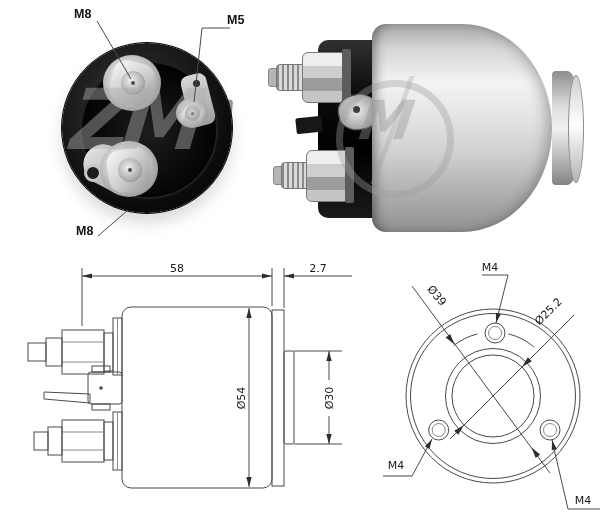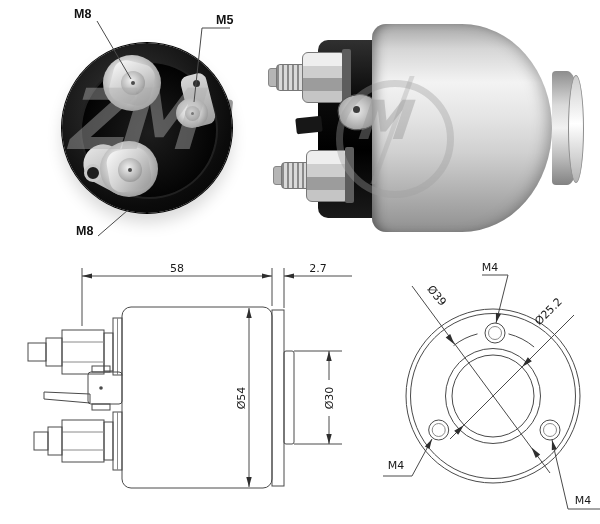--- a/index.html
+++ b/index.html
@@ -83,21 +83,21 @@
 
     <div class="wm-zm">ZM</div>
 
     <svg style="left:0;top:0;" width="260" height="250" viewBox="0 0 260 250">
       <line class="ln" x1="97" y1="21" x2="131" y2="79"></line>
       <polyline class="ln" points="230,28 202,28 194,102"></polyline>
       <line class="ln" x1="98" y1="236" x2="128" y2="210"></line>
     </svg>
 
     <div class="plabel" style="left:74px;top:7px;">M8</div>
-    <div class="plabel" style="left:216px;top:13px;text-align:right;">M5</div>
+    <div class="plabel" style="left:227px;top:13px;text-align:right;">M5</div>
     <div class="plabel" style="left:76px;top:224px;">M8</div>
   </div>
 
   <div class="abs" style="left:0;top:0;width:600px;height:250px;">
     <div class="cap-block"></div>
 
     <div class="abs" style="left:268px;top:68px;width:10px;height:17px;background:#b5b5b5;border:1px solid #878787;border-radius:3px 0 0 3px;"></div>
     <div class="abs ridged" style="left:276px;top:64px;width:30px;height:25px;"></div>
     <div class="abs hexnut" style="left:302px;top:52px;width:42px;height:49px;"></div>
     <div class="abs washerbar" style="left:342px;top:49px;width:9px;height:55px;"></div>

